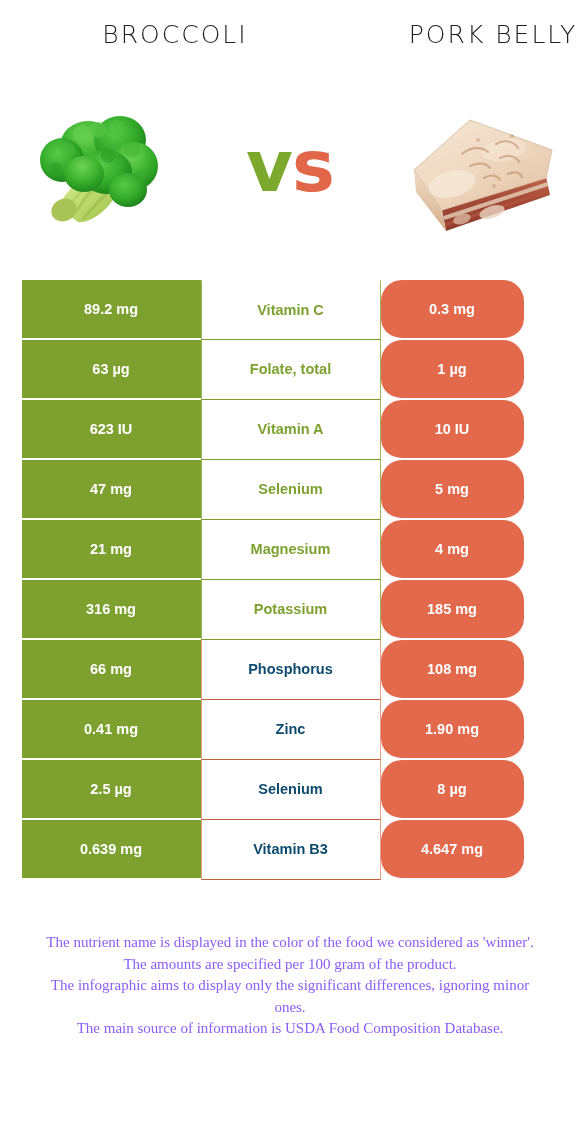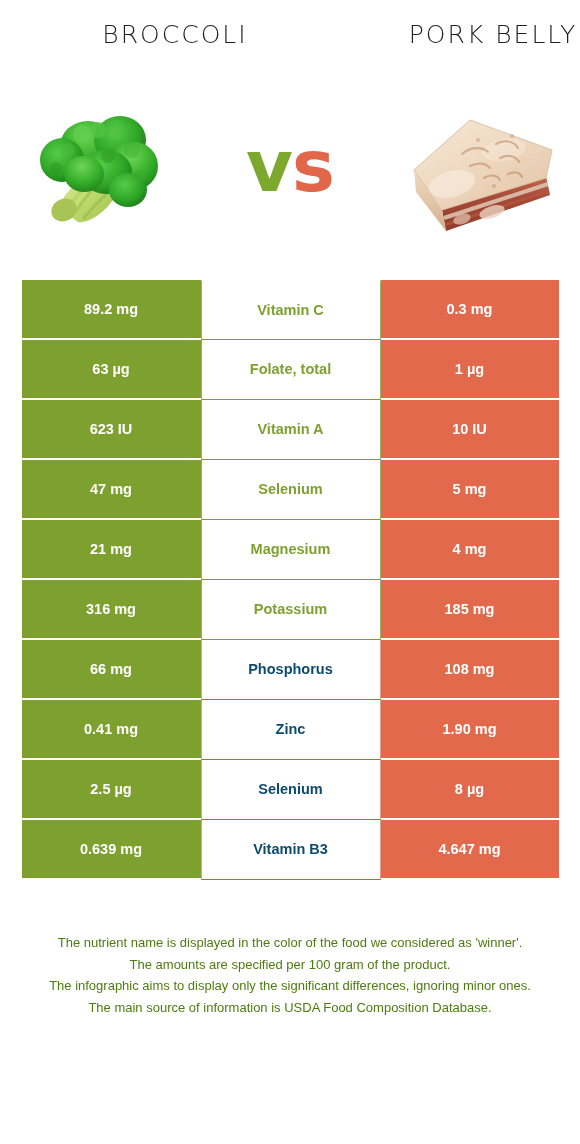--- a/index.html
+++ b/index.html
@@ -91,25 +91,26 @@
     line-height: 1;
   }
   .cell.left {
     width: 179px;
     background: #7DA02F;
     color: #ffffff;
     border-bottom: 2px solid #ffffff;
     font-weight: 600;
   }
   .cell.right {
-    width: 178px;
+    width: 143px;
     background: #E2694B;
     color: #ffffff;
     border-bottom: 2px solid #ffffff;
     font-weight: 600;
+    border-radius: 21px;
   }
   .cell.mid {
     width: 180px;
     background: #ffffff;
     font-weight: 600;
     font-size: 14.5px;
     border-left: 1px solid transparent;
     border-right: 1px solid transparent;
     border-bottom: 1px solid transparent;
   }
@@ -126,24 +127,24 @@
     border-bottom-color: #C2603F;
   }
   .row:first-child .cell.mid { border-top: 1px solid transparent; }
 
   
   .footer {
     margin: 0 auto;
     width: 512px;
     padding-top: 52px;
     text-align: center;
-    color: #4d7c0f;
-    font-size: 13px;
+    color: #8b5cf6;
+    font-size: 15px;
     line-height: 21.5px;
-    font-family: Liberation Sans, sans-serif;
+    font-family: Liberation Serif, serif;
   }
   .footer div { white-space: normal; }
 </style>
 </head>
 <body>
 
 <div class="header">
   <div class="header-title left">Broccoli</div>
   <div class="header-title right">Pork belly</div>
 </div>

